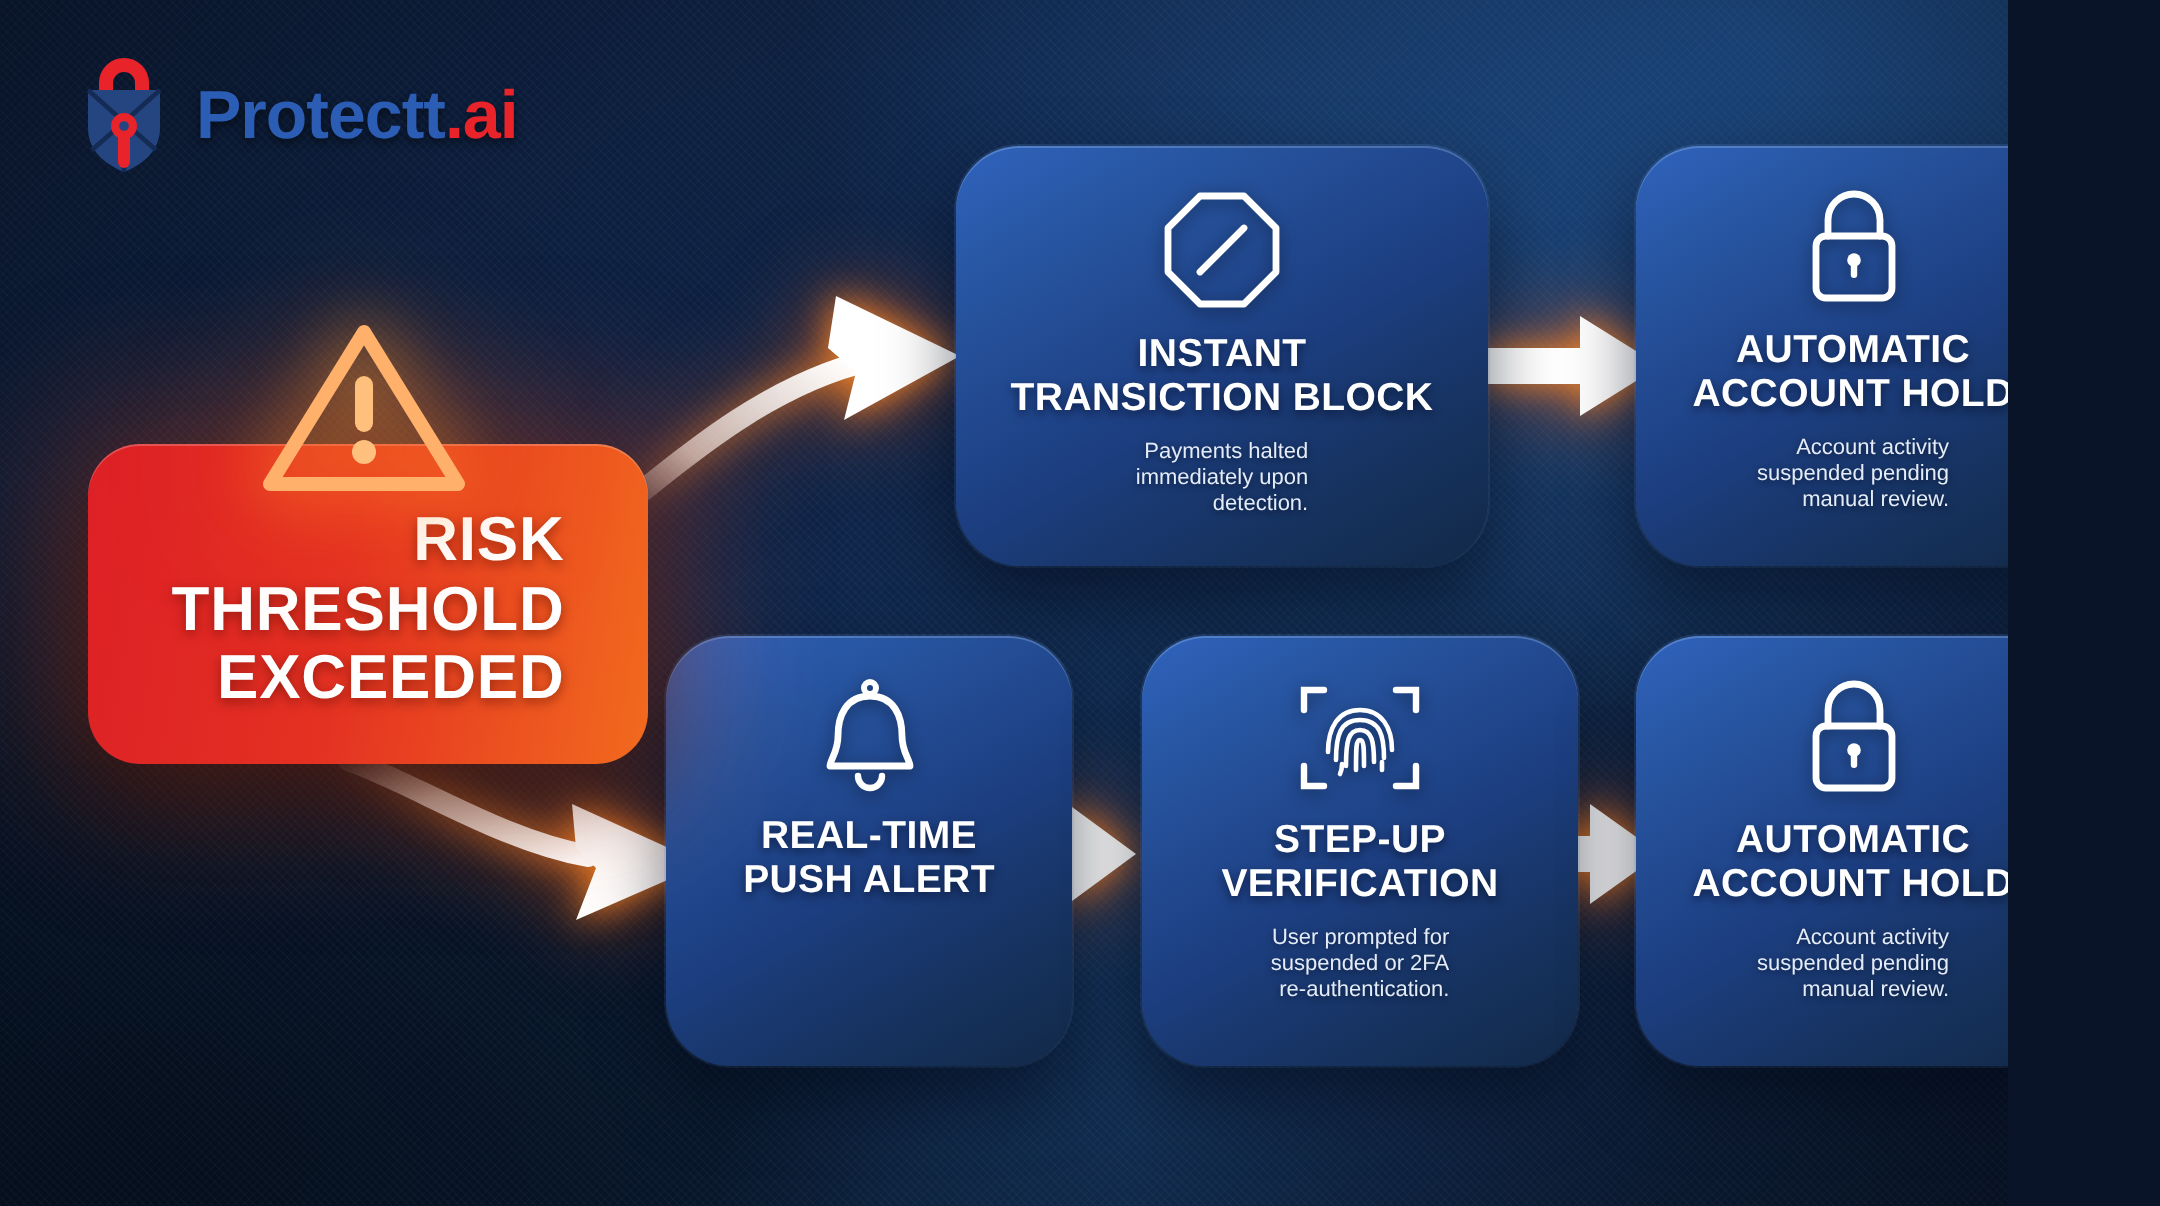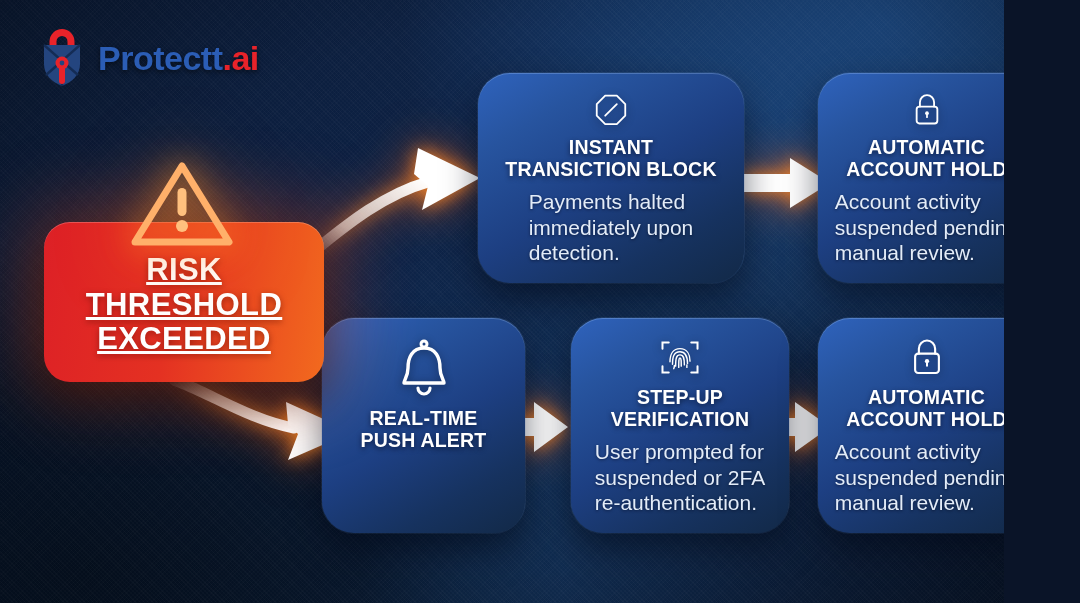--- a/index.html
+++ b/index.html
@@ -56,25 +56,24 @@
     background:linear-gradient(100deg, #DD2026 0%, #E43122 46%, #F26A1E 100%);
     box-shadow:
       0 0 70px 18px rgba(232,70,20,0.34),
       0 18px 38px rgba(0,0,0,0.45),
       inset 0 1px 0 rgba(255,255,255,0.22);
     z-index:20;
     display:flex; align-items:center; justify-content:center;
   }
   #alert-card .alert-title {
     color:#fff; font-size:31px; font-weight:bold; line-height:1.12;
-    text-align:center; letter-spacing:0.4px;
+    text-align:right; letter-spacing:0.4px;
     text-shadow:0 2px 6px rgba(90,12,0,0.55);
     white-space:pre-line;
     padding-top:6px;
-    text-decoration:underline;
   }
   #warning-icon {
     position:absolute; left:128px; top:158px;
     width:108px; height:92px; z-index:22;
     filter:drop-shadow(0 0 16px rgba(255,150,40,0.85)) drop-shadow(0 0 34px rgba(255,110,20,0.55));
   }
 
   
   .card {
     position:absolute;
@@ -90,29 +89,29 @@
     overflow:hidden;
   }
   .card .card-icon { margin-bottom:10px; display:block;
     filter:drop-shadow(0 2px 4px rgba(0,0,0,0.4)); }
   .card .card-title {
     color:#ffffff; font-weight:bold; font-size:19.5px; line-height:1.12;
     text-align:center; letter-spacing:0.2px; white-space:pre-line;
     text-shadow:0 2px 5px rgba(0,8,26,0.6);
   }
   .card .card-desc {
-    color:#e3ecf8; font-size:21px; line-height:1.2; text-align:left;
+    color:#e3ecf8; font-size:11px; line-height:1.2; text-align:right;
     margin-top:9px; white-space:pre-line;
     text-shadow:0 1px 3px rgba(0,8,26,0.55);
   }
   
   #card-block   { left:478px; top:73px;  width:266px; height:210px; }
   #card-hold-1  { left:818px; top:73px;  width:217px; height:210px; }
   
-  #card-alert   { left:322px; top:318px; width:203px; height:215px; }
+  #card-alert   { left:333px; top:318px; width:203px; height:215px; }
   #card-stepup  { left:571px; top:318px; width:218px; height:215px; }
   #card-hold-2  { left:818px; top:318px; width:217px; height:215px; }
 
   
   .arrow-svg { position:absolute; z-index:15; pointer-events:none; }
   #arrow-curve-top    { left:300px; top:130px;  width:210px; height:135px; }
   #arrow-curve-bottom { left:168px; top:358px;  width:215px; height:115px; }
   #arrow-straight-1   { left:742px; top:152px;  width:92px;  height:62px; }
   #arrow-straight-2   { left:500px; top:398px;  width:70px;  height:58px; }
   #arrow-straight-3   { left:760px; top:398px;  width:72px;  height:58px; }

